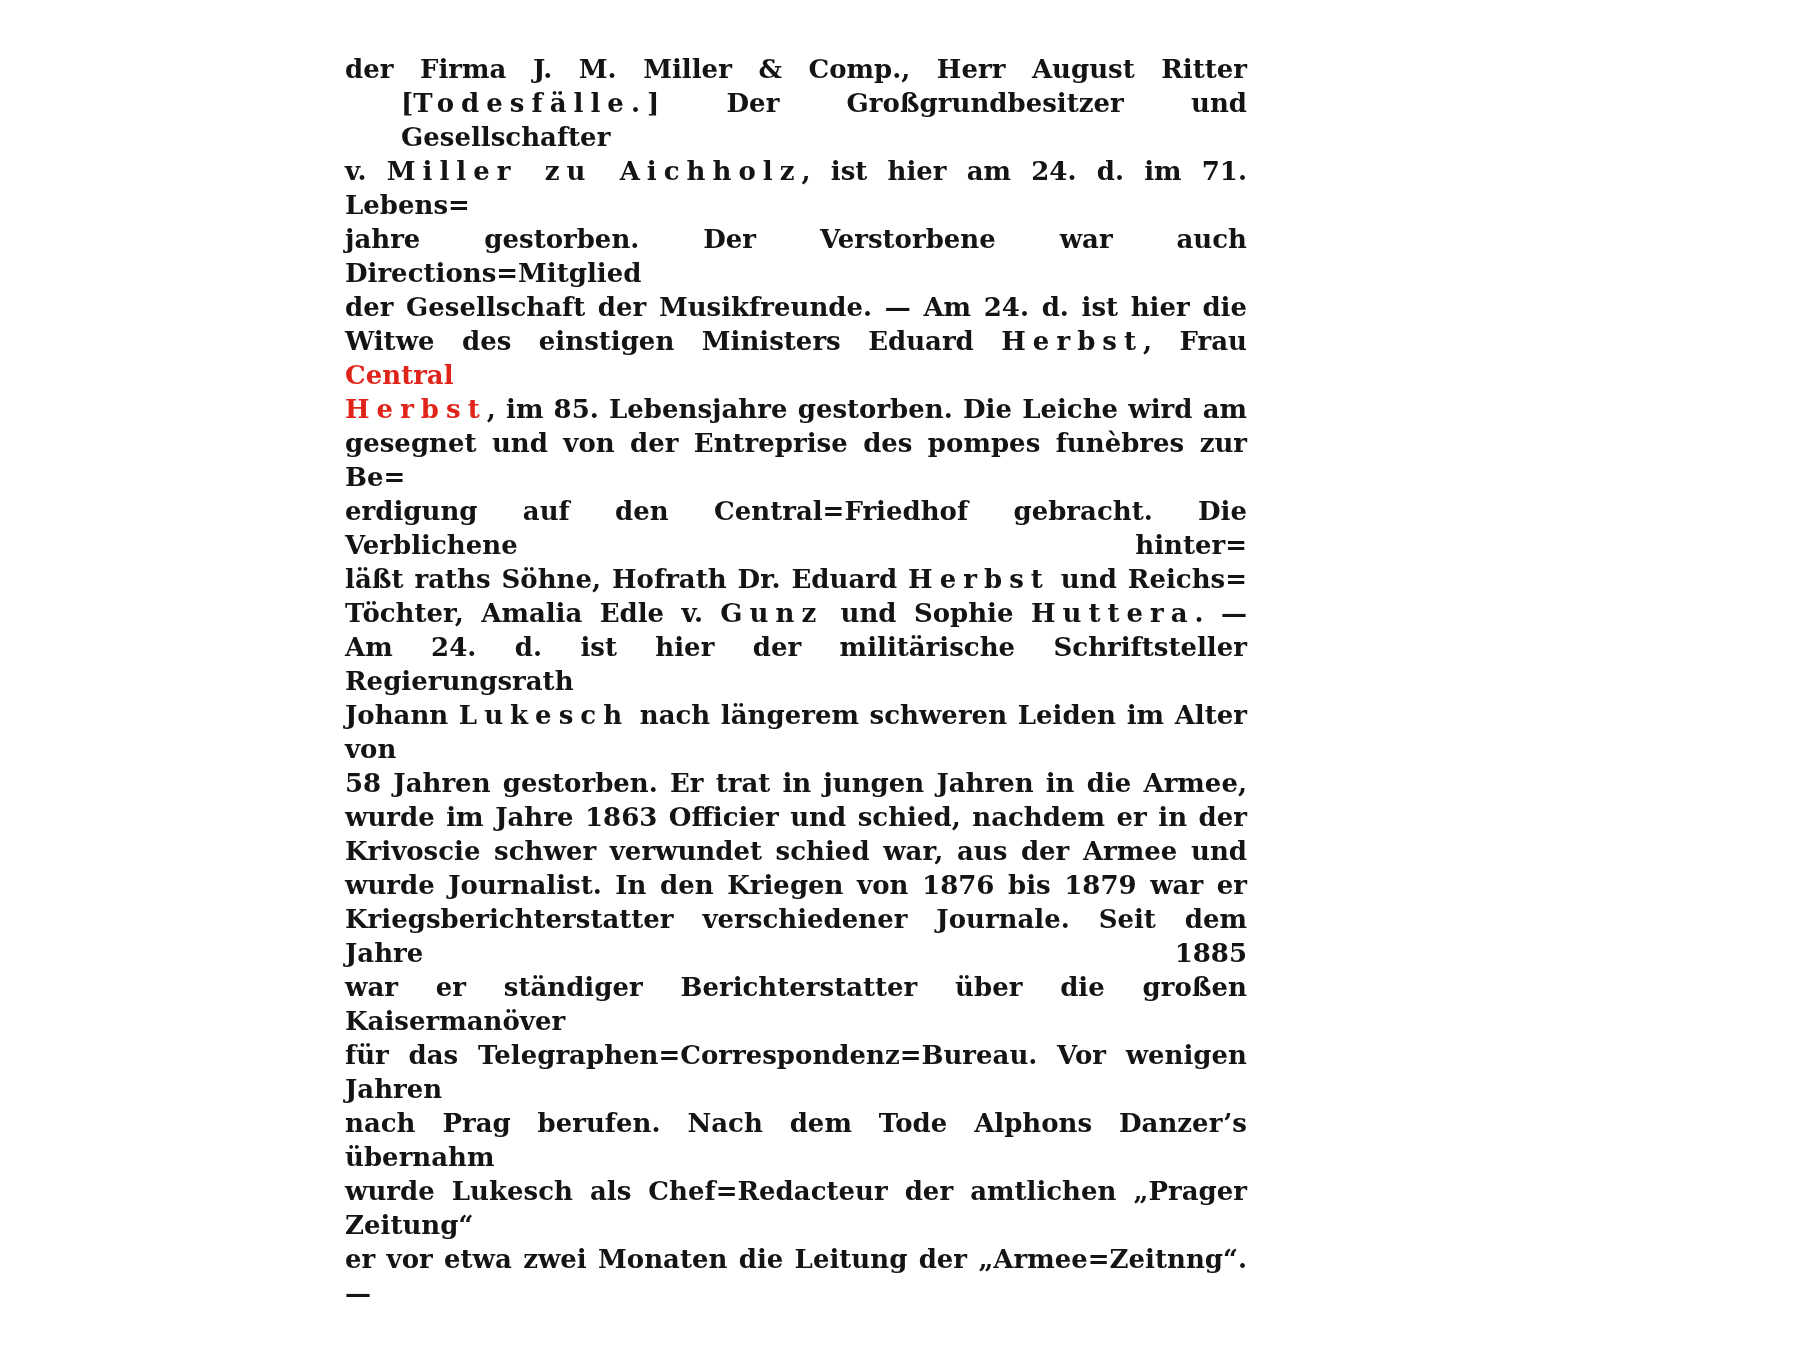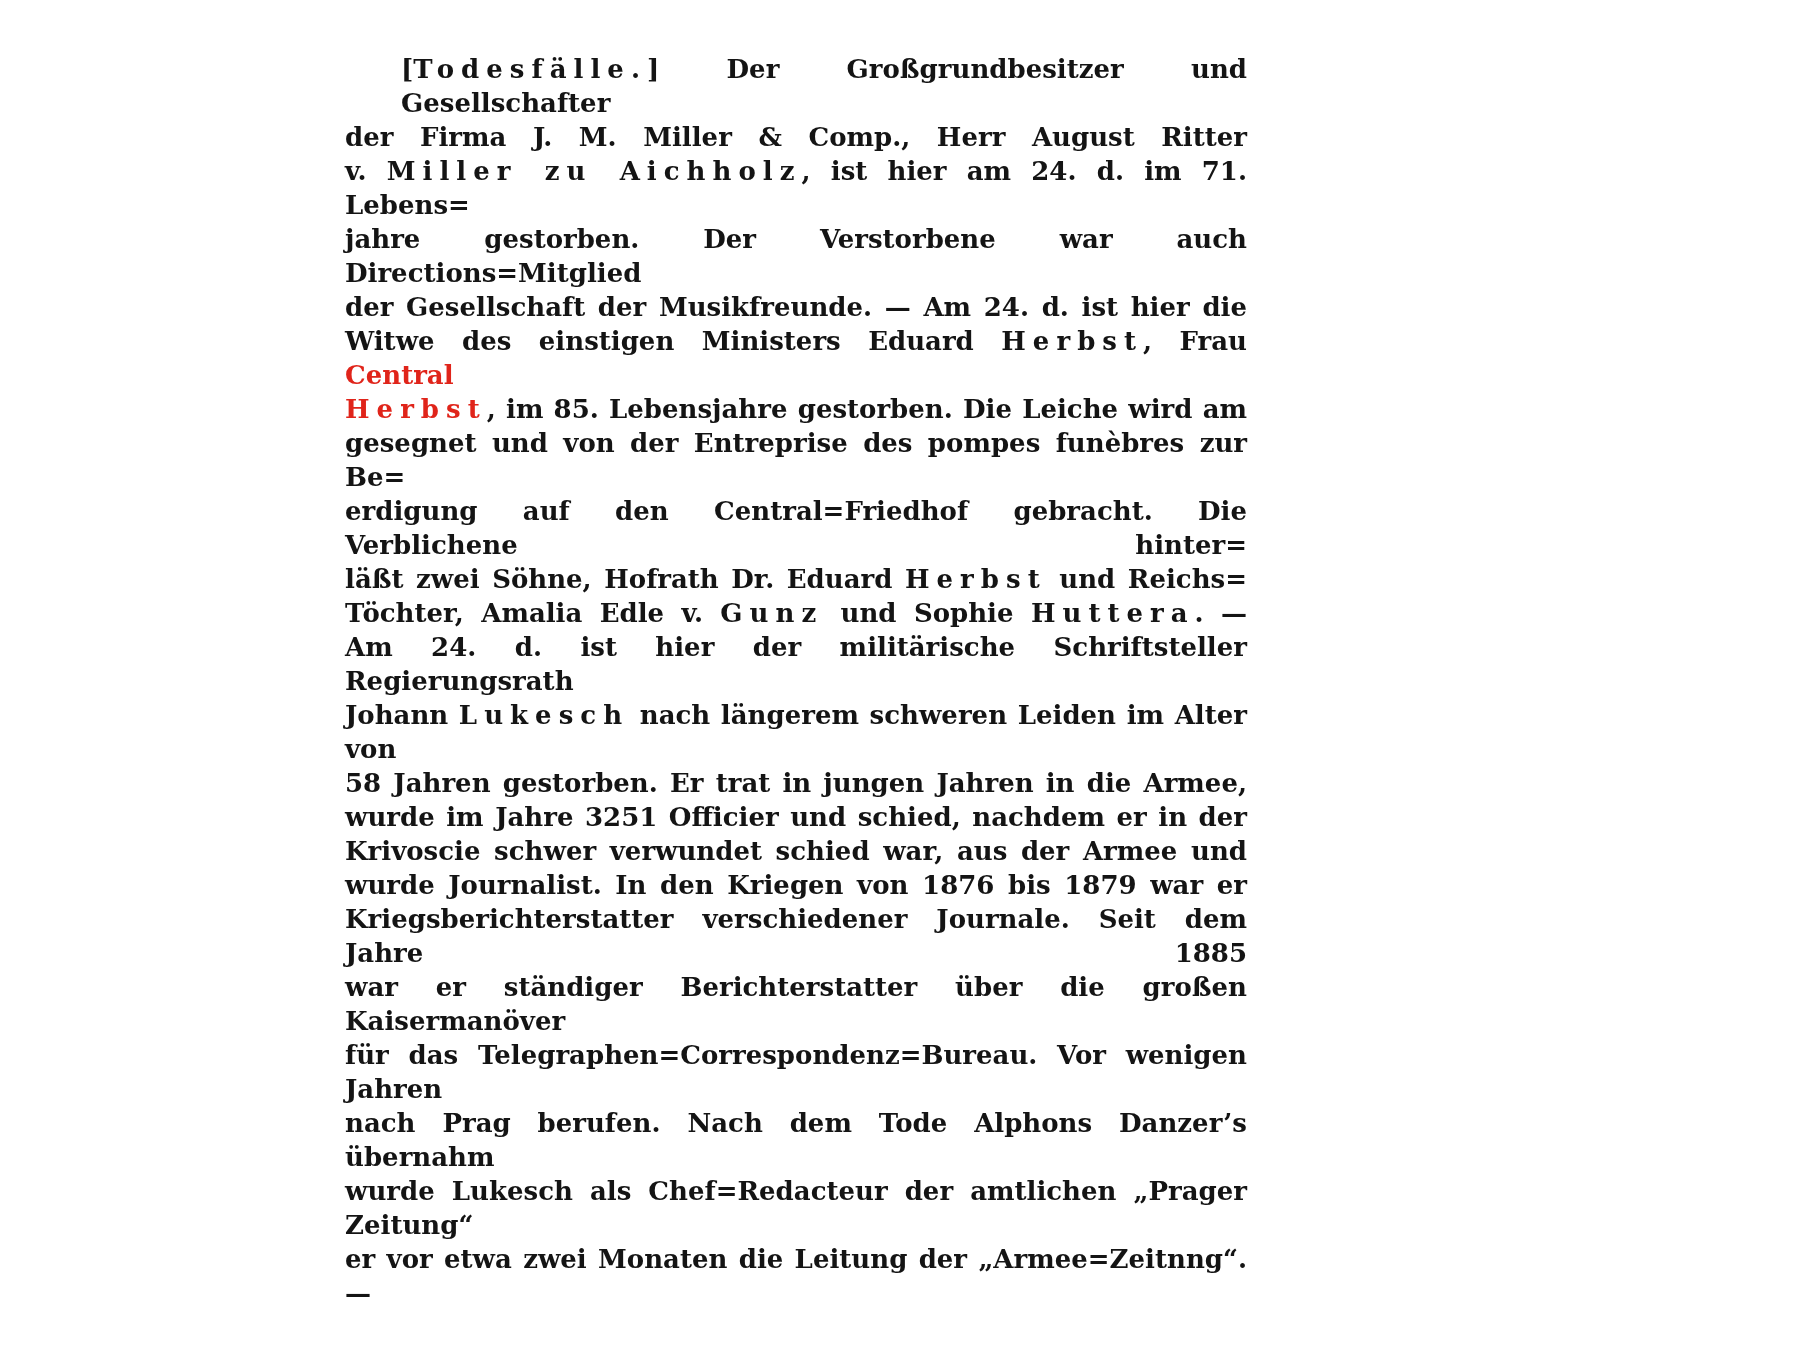--- a/index.html
+++ b/index.html
@@ -41,35 +41,35 @@
   }
   .red {
     color: #e0241a;
   }
 </style>
 </head>
 <body>
 
 <div class="page">
   <div class="text-block" id="text-block">
+      <div class="line"><span class="seg">der Firma J. M. Miller &amp; Comp., Herr August Ritter</span></div>
       <div class="line indent"><span class="seg">[</span><span class="seg sperr">Todesfälle.</span><span class="seg">] Der Großgrundbesitzer und Gesellschafter</span></div>
-      <div class="line"><span class="seg">der Firma J. M. Miller &amp; Comp., Herr August Ritter</span></div>
       <div class="line"><span class="seg">v. </span><span class="seg sperr">Miller zu Aichholz</span><span class="seg">, ist hier am 24. d. im 71. Lebens=</span></div>
       <div class="line"><span class="seg">jahre gestorben. Der Verstorbene war auch Directions=Mitglied</span></div>
       <div class="line"><span class="seg">der Gesellschaft der Musikfreunde. — Am 24. d. ist hier die</span></div>
       <div class="line"><span class="seg">Witwe des einstigen Ministers Eduard </span><span class="seg sperr">Herbst</span><span class="seg">, Frau </span><span class="seg red">Central</span></div>
       <div class="line"><span class="seg sperr red">Herbst</span><span class="seg">, im 85. Lebensjahre gestorben. Die Leiche wird am</span></div>
       <div class="line"><span class="seg">gesegnet und von der Entreprise des pompes funèbres zur Be=</span></div>
       <div class="line"><span class="seg">erdigung auf den Central=Friedhof gebracht. Die Verblichene hinter=</span></div>
-      <div class="line"><span class="seg">läßt zwei Söhne, Hofrath Dr. Eduard </span><span class="seg sperr">Herbst</span><span class="seg"> und Reichs=</span></div>
+      <div class="line"><span class="seg">läßt raths Söhne, Hofrath Dr. Eduard </span><span class="seg sperr">Herbst</span><span class="seg"> und Reichs=</span></div>
       <div class="line"><span class="seg">Töchter, Amalia Edle v. </span><span class="seg sperr">Gunz</span><span class="seg"> und Sophie </span><span class="seg sperr">Huttera</span><span class="seg">. —</span></div>
       <div class="line"><span class="seg">Am 24. d. ist hier der militärische Schriftsteller Regierungsrath</span></div>
       <div class="line"><span class="seg">Johann </span><span class="seg sperr">Lukesch</span><span class="seg"> nach längerem schweren Leiden im Alter von</span></div>
       <div class="line"><span class="seg">58 Jahren gestorben. Er trat in jungen Jahren in die Armee,</span></div>
-      <div class="line"><span class="seg">wurde im Jahre 3251 Officier und schied, nachdem er in der</span></div>
+      <div class="line"><span class="seg">wurde im Jahre 1863 Officier und schied, nachdem er in der</span></div>
       <div class="line"><span class="seg">Krivoscie schwer verwundet schied war, aus der Armee und</span></div>
       <div class="line"><span class="seg">wurde Journalist. In den Kriegen von 1876 bis 1879 war er</span></div>
       <div class="line"><span class="seg">Kriegsberichterstatter verschiedener Journale. Seit dem Jahre 1885</span></div>
       <div class="line"><span class="seg">war er ständiger Berichterstatter über die großen Kaisermanöver</span></div>
       <div class="line"><span class="seg">für das Telegraphen=Correspondenz=Bureau. Vor wenigen Jahren</span></div>
       <div class="line"><span class="seg">nach Prag berufen. Nach dem Tode Alphons Danzer’s übernahm</span></div>
       <div class="line"><span class="seg">wurde Lukesch als Chef=Redacteur der amtlichen „Prager Zeitung“</span></div>
       <div class="line"><span class="seg">er vor etwa zwei Monaten die Leitung der „Armee=Zeitnng“. —</span></div>
     </div>
 </div>

